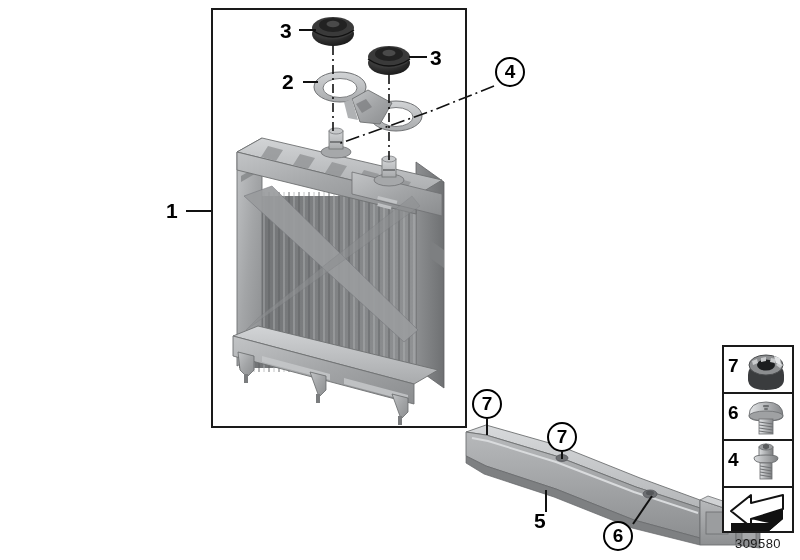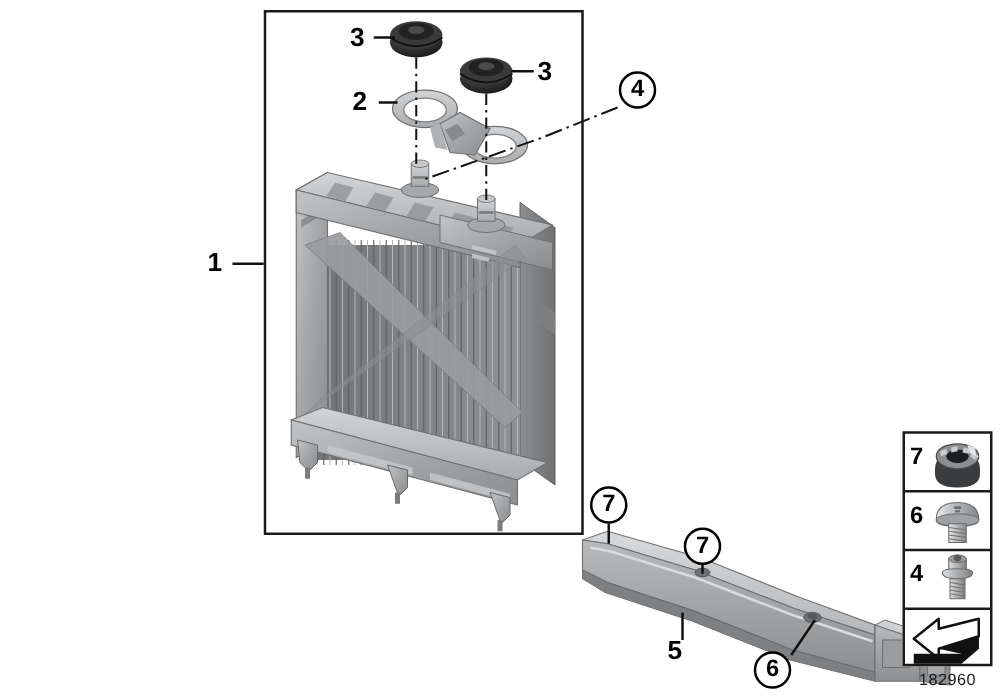--- a/index.html
+++ b/index.html
@@ -366,15 +366,15 @@
       <span style="position:absolute;left:0;top:0;right:0;bottom:0;">
         <svg width="68" height="45" viewBox="0 0 68 45" style="margin:1px 0 0 1px;">
           <path d="M6,22 L26,6 L26,14 L58,6 L58,20 L26,30 L26,38 Z" fill="#ffffff" stroke="#111" stroke-width="2" stroke-linejoin="round"></path>
           <path d="M6,34 L44,34 L58,20 L58,30 L44,42 L6,42 Z" fill="#111"></path>
           <path d="M26,30 L58,20 L58,30 L44,42 L44,34 Z" fill="#111"></path>
         </svg>
       </span>
     </div>
   </div>
 
-  <div id="partnum" class="nosel">182960</div>
+  <div id="partnum" class="nosel">309580</div>
 
 </div>
 
 </body></html>

